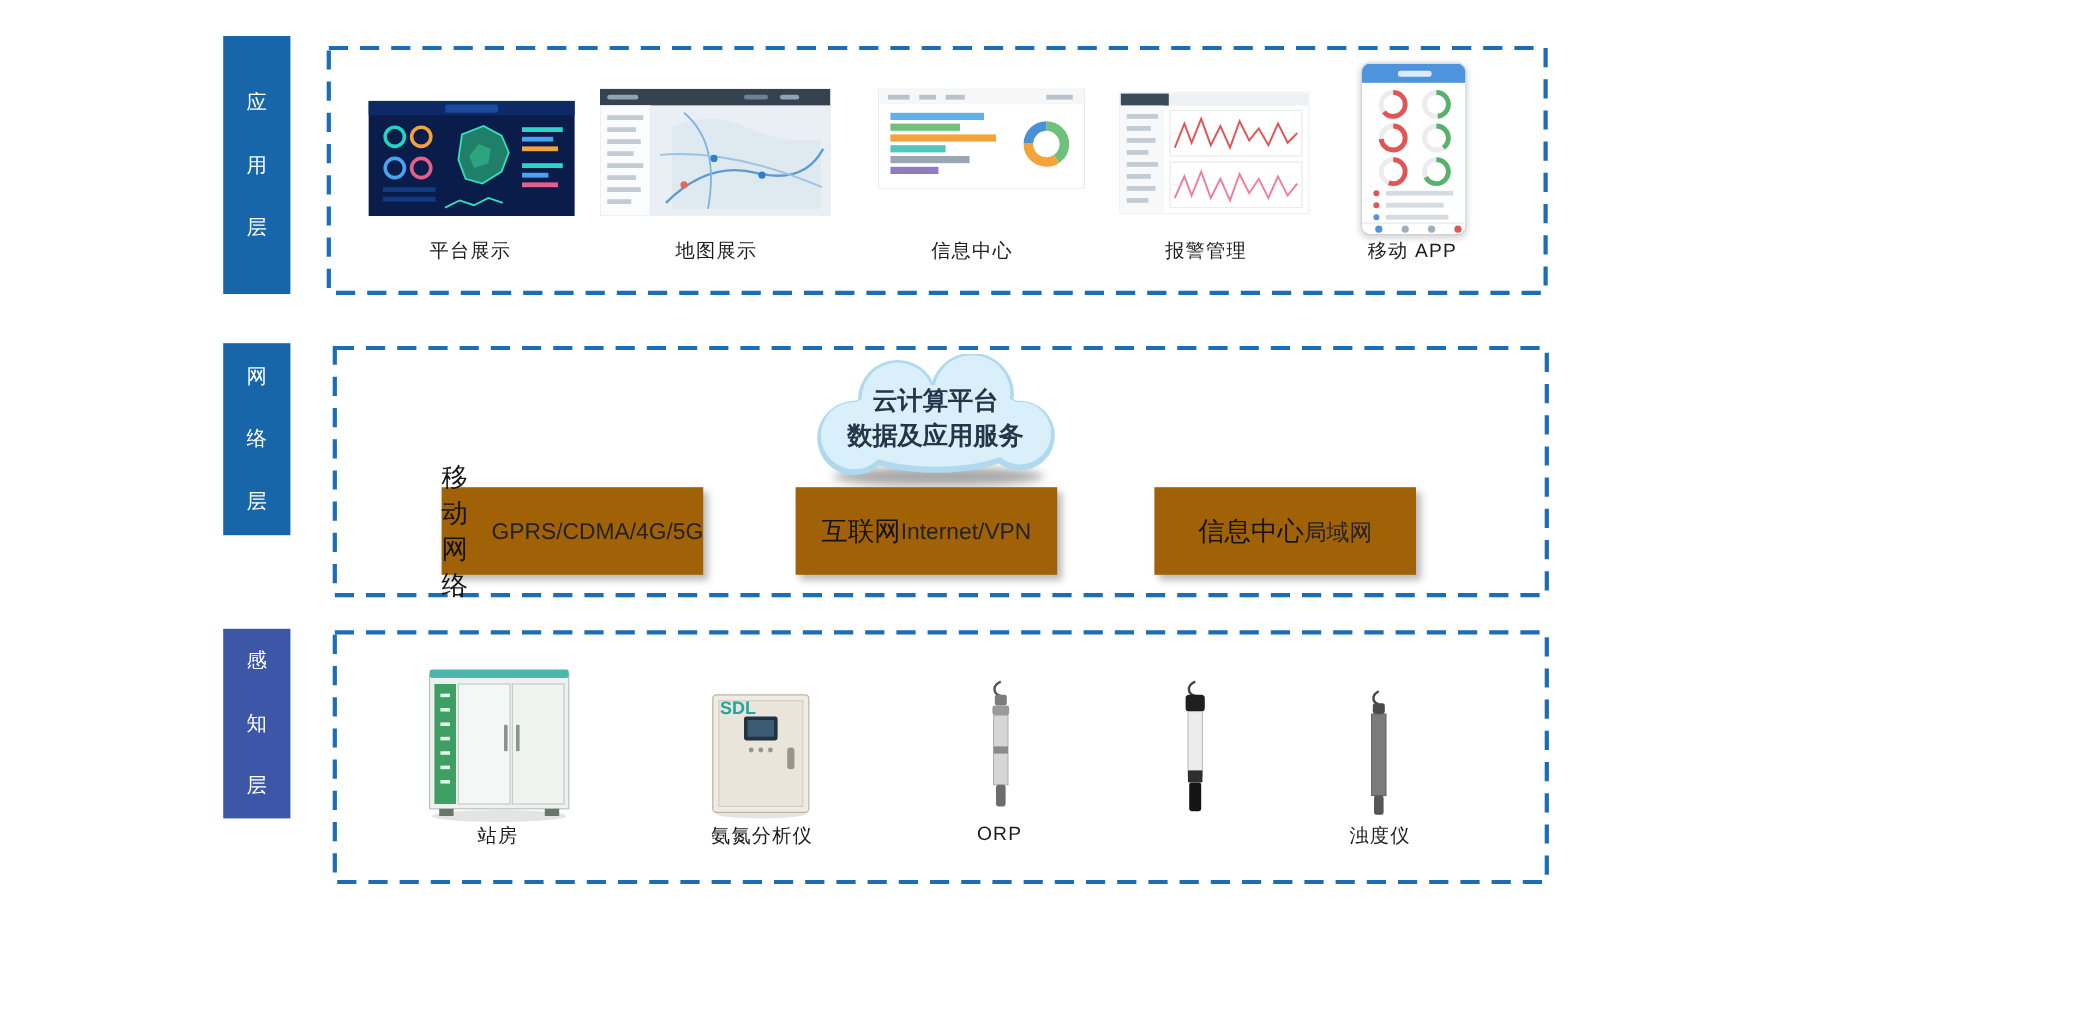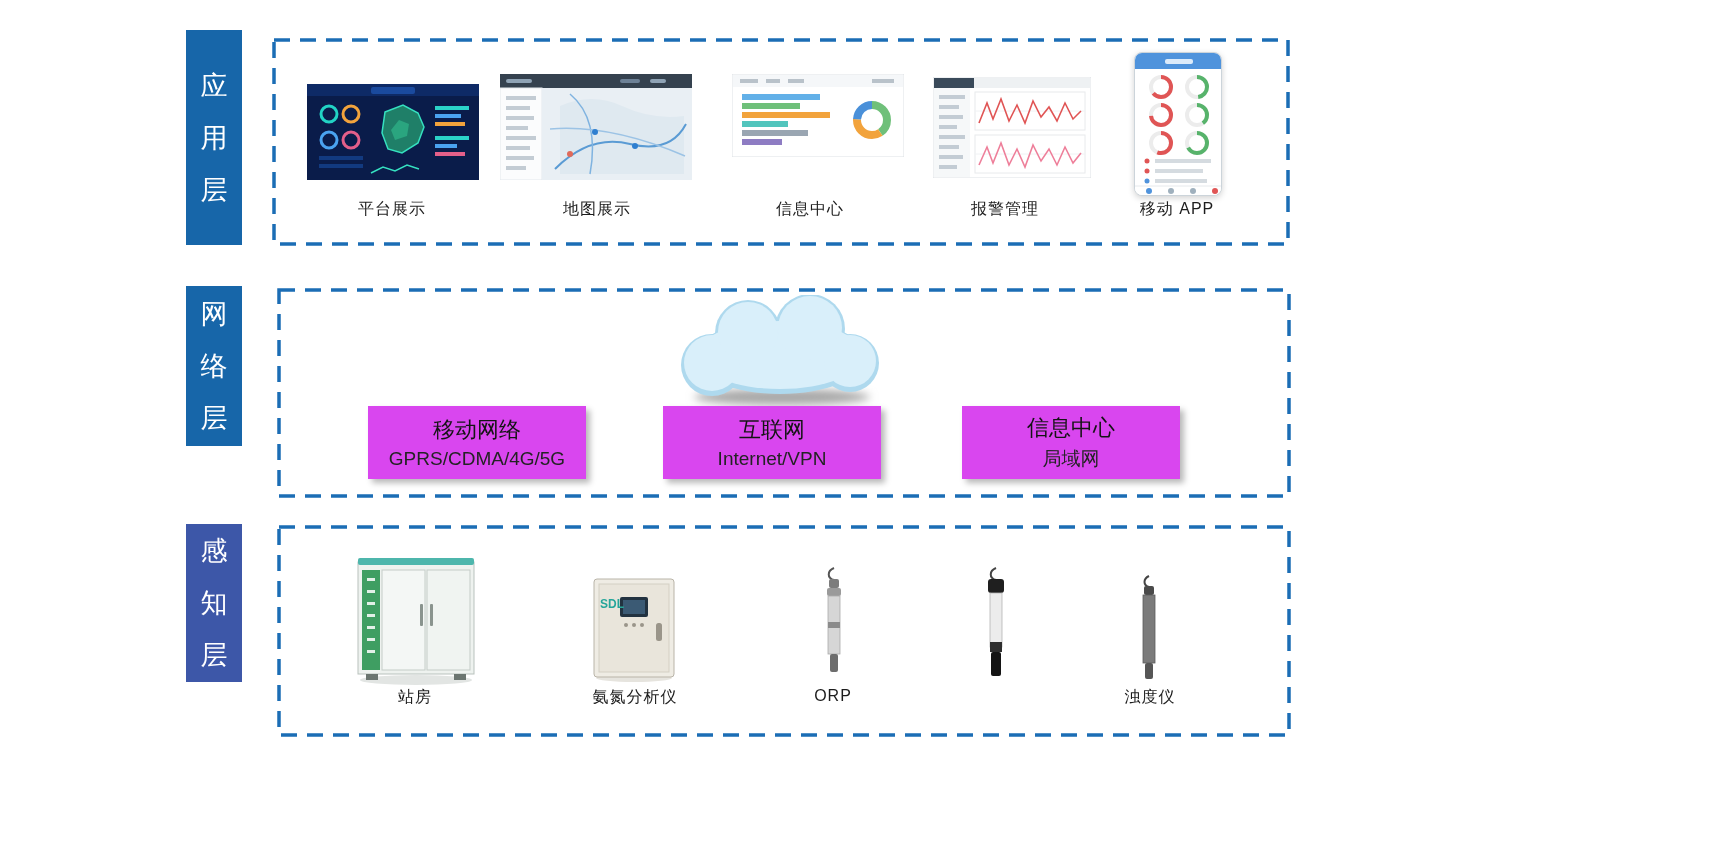--- a/index.html
+++ b/index.html
@@ -3,46 +3,46 @@
 <meta charset="utf-8">
 <style>
   * { margin:0; padding:0; box-sizing:border-box; }
   html,body { width:1732px; height:857px; background:#ffffff; overflow:hidden;
               font-family:"Liberation Sans","DejaVu Sans",sans-serif; }
   .page { position:relative; width:1732px; height:857px; background:#fff; }
 
   
   .layer-tab { position:absolute; left:186px; width:56px; display:flex;
                align-items:center; justify-content:center; }
-  .layer-tab .vtext { display:block; width:32px; color:#fff; font-size:27px;
+  .layer-tab .vtext { display:block; width:32px; color:#fff; font-size:17px;
                line-height:52px; word-break:break-all; text-align:center; }
 
   
   .border-svg { position:absolute; left:0; top:0; pointer-events:none; }
 
   
   .caption { position:absolute; width:200px; text-align:center; font-size:16px;
              color:#1c1c1c; letter-spacing:1px; }
 
   
-  .net-node { position:absolute; width:218px; height:73px; background:#d946ef;
+  .net-node { position:absolute; width:218px; height:73px; background:#a16207;
               box-shadow:4px 4px 6px rgba(0,0,0,0.28); display:flex;
-              flex-direction:column; align-items:center; justify-content:center; }
+              flex-direction:row; align-items:center; justify-content:center; }
   .net-node .t1 { font-size:22px; color:#141414; }
   .net-node .t2 { font-size:19px; color:#232323; margin-top:3px; }
 
   
   .cloud-text { position:absolute; left:652px; top:320px; width:255px;
                 text-align:center; font-weight:bold; color:#233649;
                 font-size:21px; line-height:29px; }
 
   .thumb { position:absolute; }
   .phone-wrap { border-radius:8px; overflow:hidden; border:1px solid #ccd4da;
                 box-shadow:0 2px 6px rgba(0,0,0,0.18); background:#fff; }
-  .brand-label { position:absolute; font-size:12px; font-weight:bold; color:#26a69a;margin-top:15px; }
+  .brand-label { position:absolute; font-size:15px; font-weight:bold; color:#26a69a; }
 </style>
 </head>
 <body>
 
 <div class="page">
 
   <div class="layer-tab" style="top:30px;height:215px;background:#1766a9">
     <span class="vtext">应用层</span>
   </div>
   <div class="layer-tab" style="top:286px;height:160px;background:#1766a9">
@@ -227,20 +227,24 @@
       </g>
       <g fill="#d9effa">
         <ellipse cx="128" cy="60" rx="83" ry="34"></ellipse>
         <circle cx="60" cy="68" r="28"></circle>
         <circle cx="96" cy="37" r="30"></circle>
         <circle cx="158" cy="33" r="32"></circle>
         <circle cx="198" cy="66" r="26"></circle>
       </g>
     </svg>
   </div>
+  <div class="cloud-text">
+    <div>云计算平台</div>
+    <div>数据及应用服务</div>
+  </div>
 
   <div class="net-node" style="left:368px;top:406px">
     <div class="t1">移动网络</div>
     <div class="t2">GPRS/CDMA/4G/5G</div>
   </div>
   <div class="net-node" style="left:663px;top:406px">
     <div class="t1">互联网</div>
     <div class="t2">Internet/VPN</div>
   </div>
   <div class="net-node" style="left:962px;top:406px">

